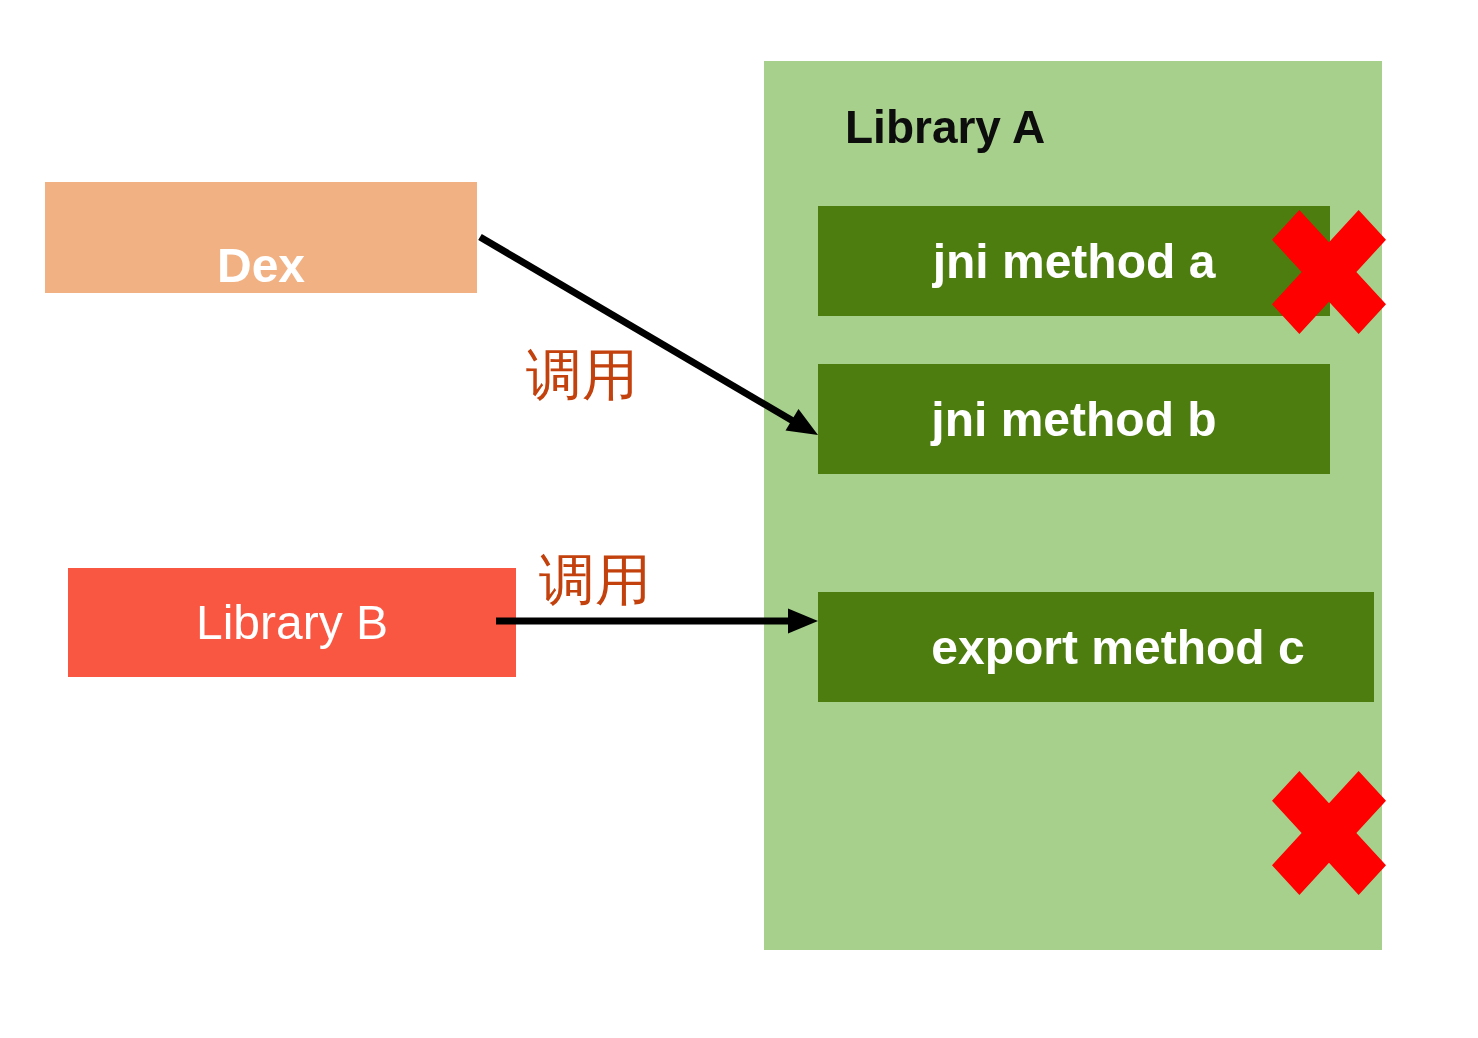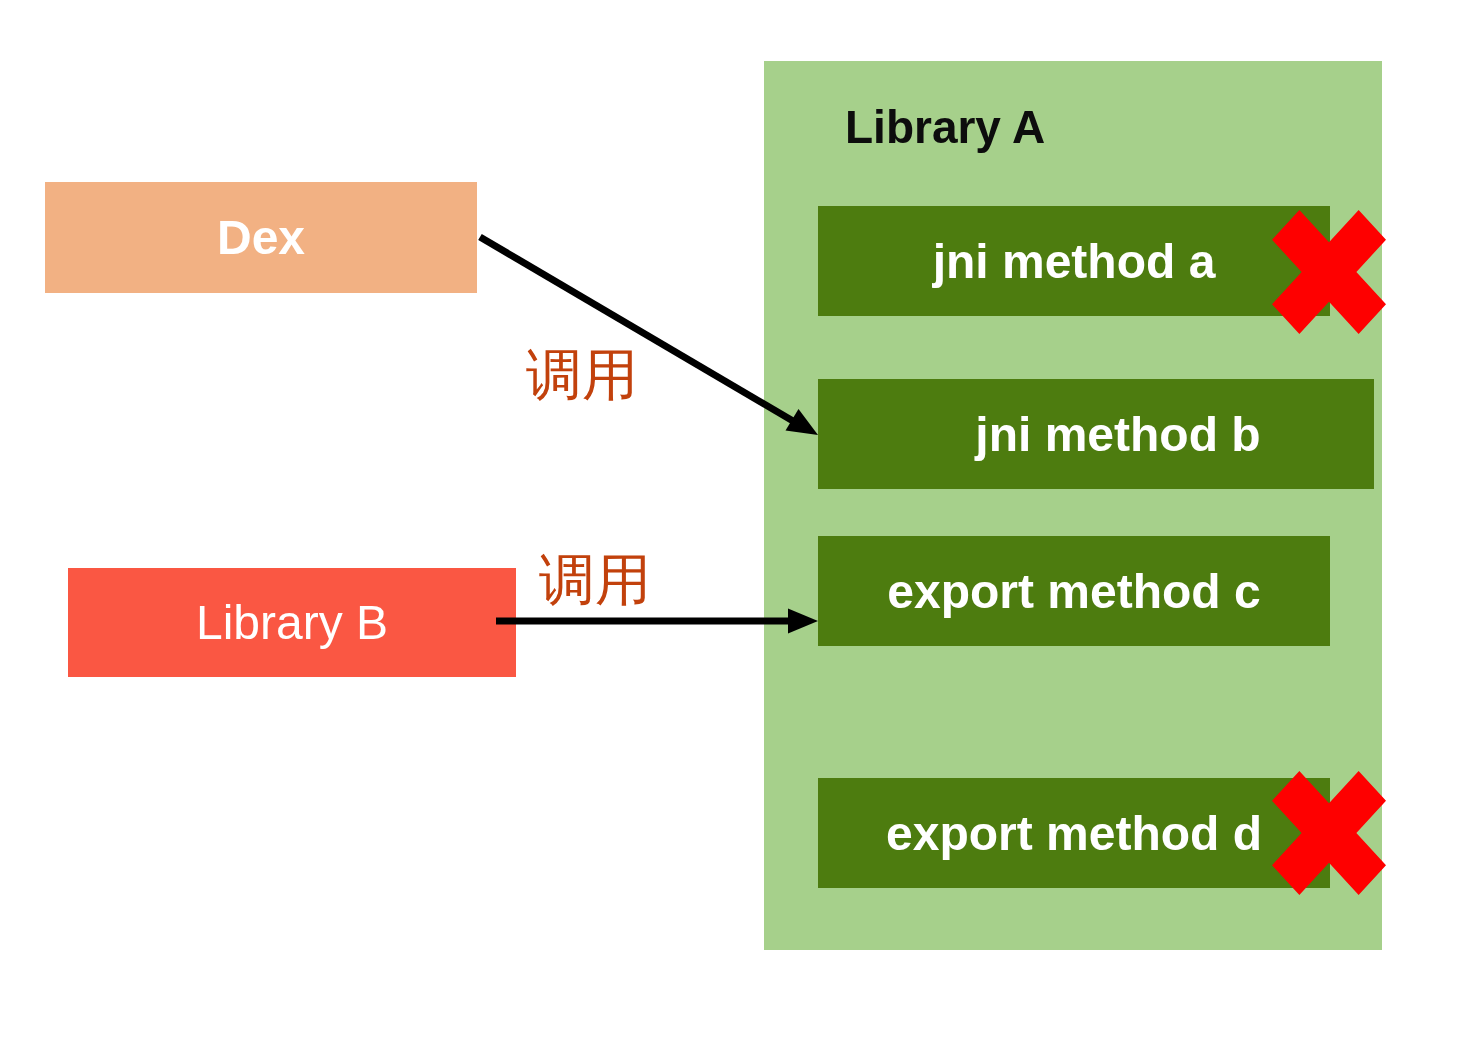--- a/index.html
+++ b/index.html
@@ -44,34 +44,34 @@
     background: #4d7c0f;
     display: flex;
     align-items: center;
     justify-content: center;
     color: #ffffff;
     font-size: 48px;
     font-weight: 700;
     white-space: nowrap;
   }
   .method-a { top: 206px; }
-  .method-b { top: 379px; padding-left: 44px; }
-  .method-c { top: 536px; }
+  .method-b { top: 364px; }
+  .method-c { top: 592px; padding-left: 44px; }
   .method-d { top: 778px; }
 
   
   .dex-box {
     position: absolute;
     left: 45px;
     top: 182px;
     width: 432px;
     height: 111px;
     background: #F2B183;
     display: flex;
-    align-items: center;
+    align-items: flex-end;
     justify-content: center;
     color: #ffffff;
     font-size: 48px;
     font-weight: 700;
   }
 
   
   .lib-b-box {
     position: absolute;
     left: 48px;
@@ -122,23 +122,20 @@
 
   <div class="method-box method-a">
     <span>jni method a</span>
   </div>
   <div class="method-box method-b">
     <span>jni method b</span>
   </div>
   <div class="method-box method-c">
     <span>export method c</span>
   </div>
-  <div class="method-box method-d">
-    <span>export method d</span>
-  </div>
 
   <div class="dex-box">
     <span>Dex</span>
   </div>
 
   <div class="lib-b-box">
     <span>Library B</span>
   </div>
 
   <div class="call-label call-label-1">调用</div>

